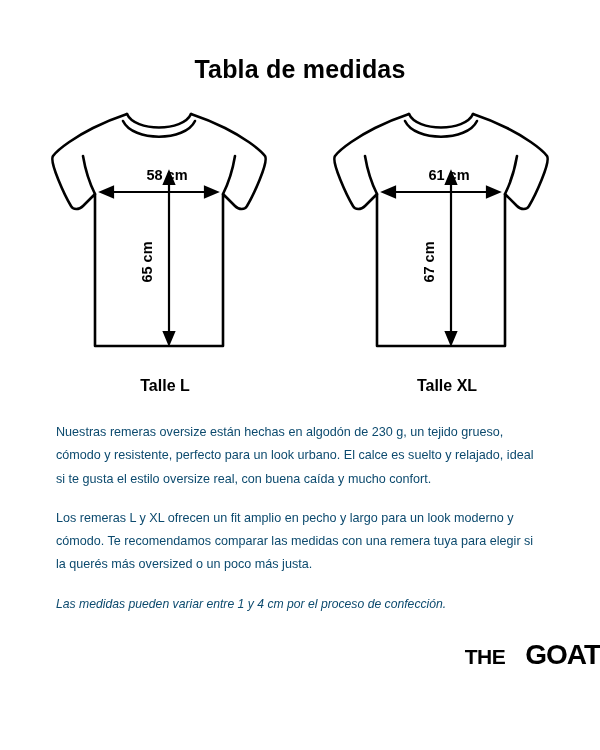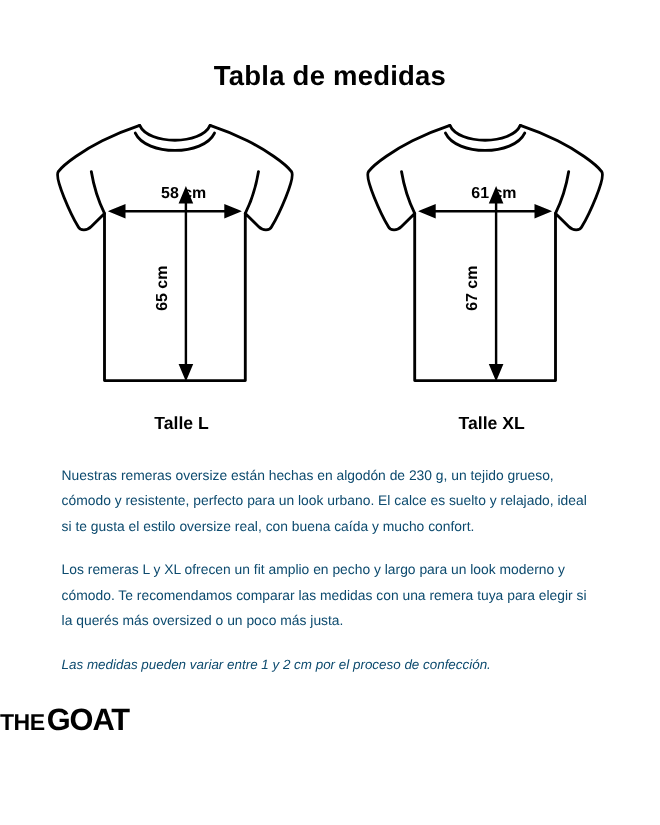--- a/index.html
+++ b/index.html
@@ -63,35 +63,35 @@
     margin: 0 0 16px 0;
   }
   .body-copy p.last {
     margin-bottom: 0;
     font-style: italic;
     font-size: 12.2px;
   }
   .brand {
     margin-top: 26px;
     display: flex;
-    justify-content: flex-start;
+    justify-content: flex-end;
     align-items: center;
   }
   .brand-the {
     font-size: 21px;
     font-weight: bold;
     letter-spacing: -0.5px;
     color: #000000;
   }
   .brand-goat {
     font-size: 28px;
     font-weight: bold;
     letter-spacing: -1px;
     color: #000000;
-    margin-left: 2px;
+    margin-left: 20px;
     line-height: 1;
   }
   .brand-wrap {
     display: flex;
     align-items: baseline;
   }
   text {
     font-family: "Liberation Sans", sans-serif;
   }
 </style>
@@ -166,21 +166,21 @@
         <text x="113" y="160" text-anchor="middle" font-size="14.5" font-weight="bold" fill="#000000" transform="rotate(-90 113 160)">67 cm</text>
       </svg>
       <div class="size-label">Talle XL</div>
     </div>
 
   </div>
 
   <div class="body-copy">
     <p>Nuestras remeras oversize están hechas en algodón de 230 g, un tejido grueso, cómodo y resistente, perfecto para un look urbano. El calce es suelto y relajado, ideal si te gusta el estilo oversize real, con buena caída y mucho confort.</p>
     <p>Los remeras L y XL ofrecen un fit amplio en pecho y largo para un look moderno y cómodo. Te recomendamos comparar las medidas con una remera tuya para elegir si la querés más oversized o un poco más justa.</p>
-    <p class="last">Las medidas pueden variar entre 1 y 2 cm por el proceso de confección.</p>
+    <p class="last">Las medidas pueden variar entre 1 y 4 cm por el proceso de confección.</p>
   </div>
 
   <div class="brand">
     <div class="brand-wrap">
       <span class="brand-the">THE</span>
       <span class="brand-goat">GOAT</span>
     </div>
   </div>
 
 </div>

